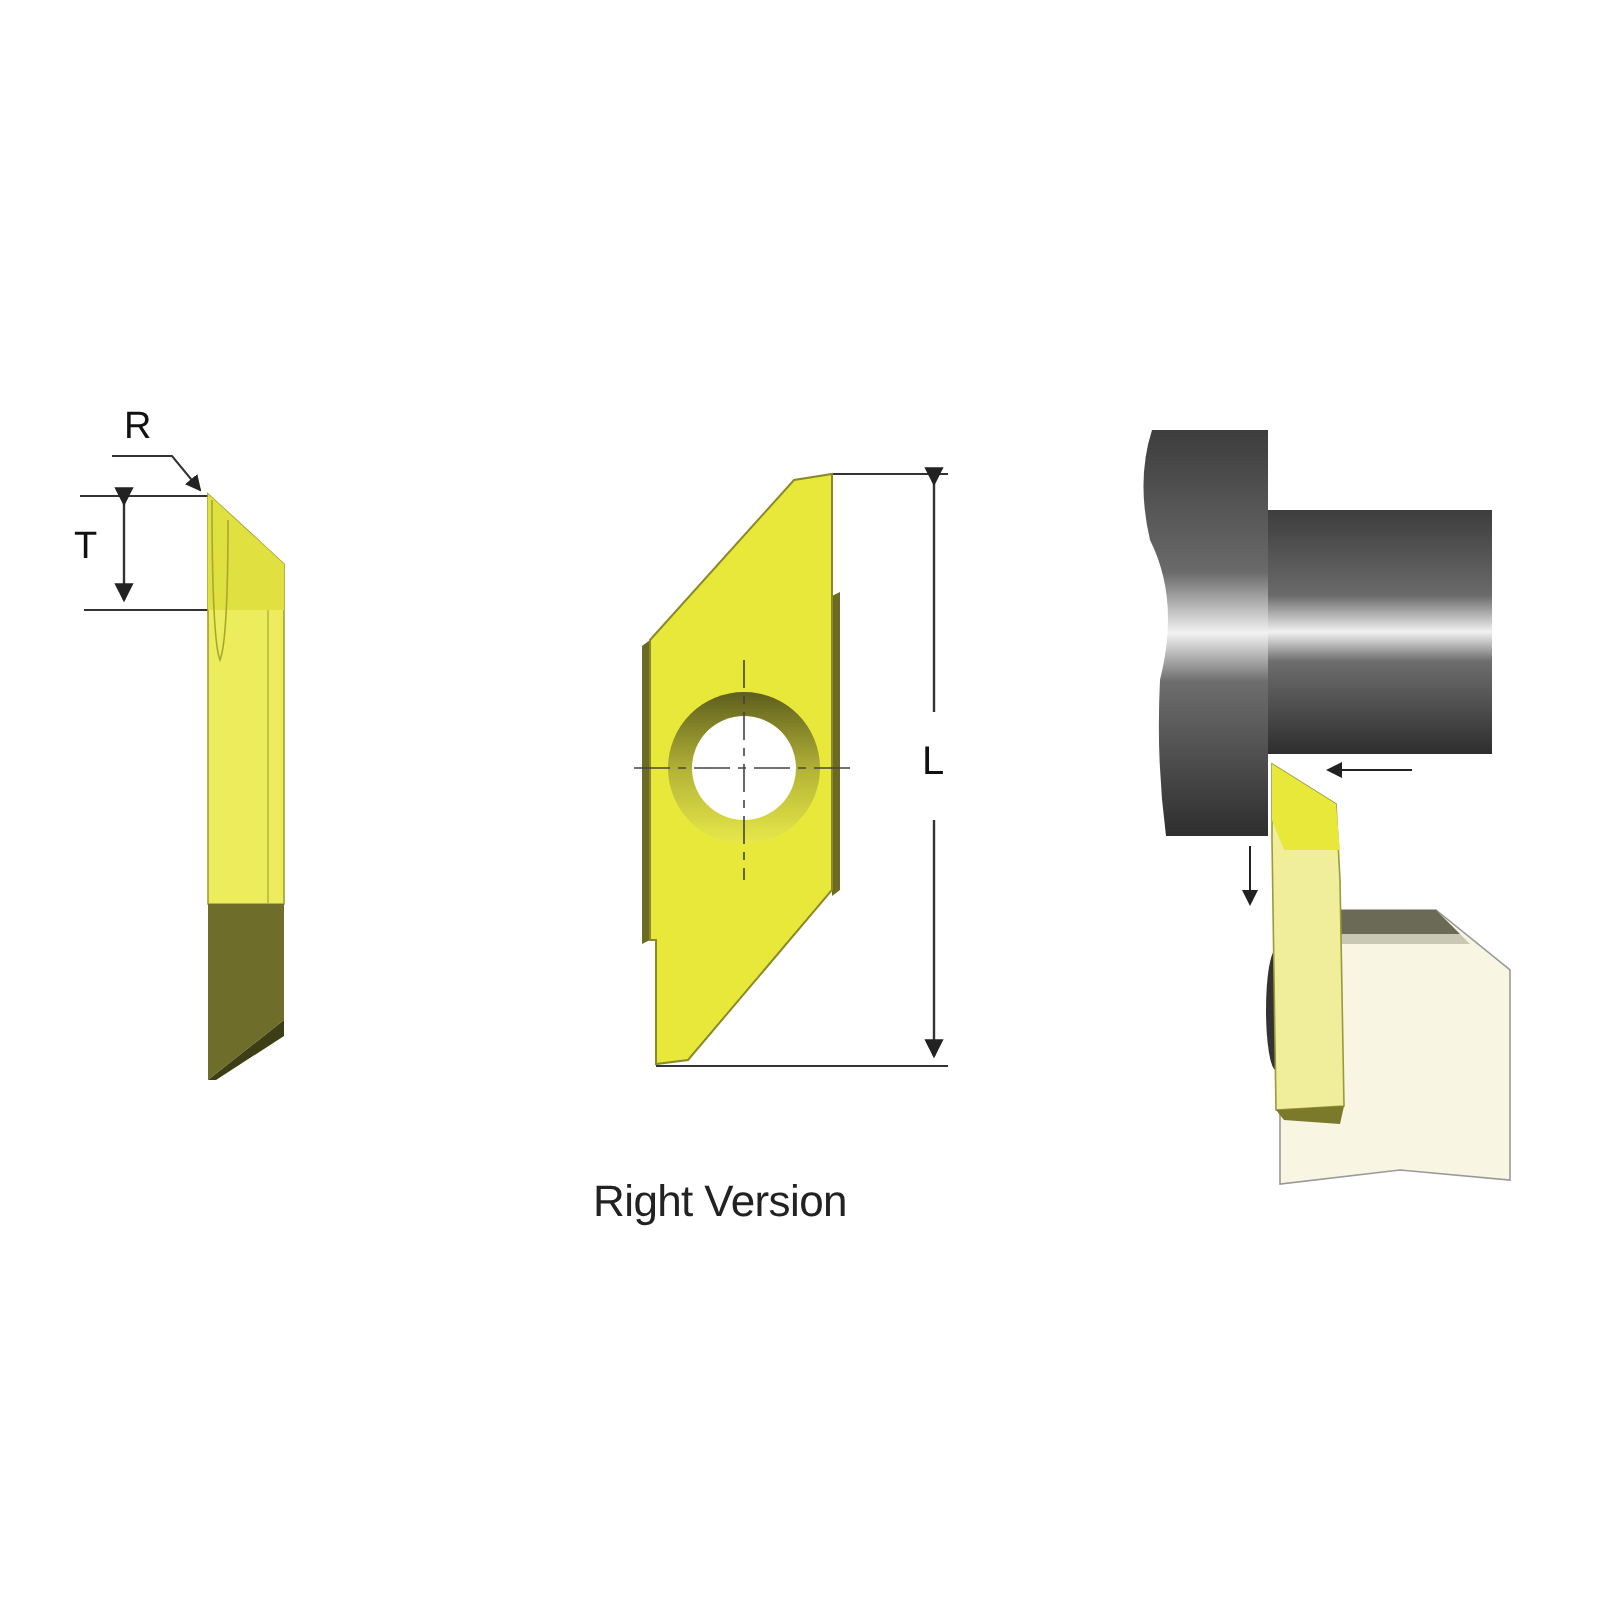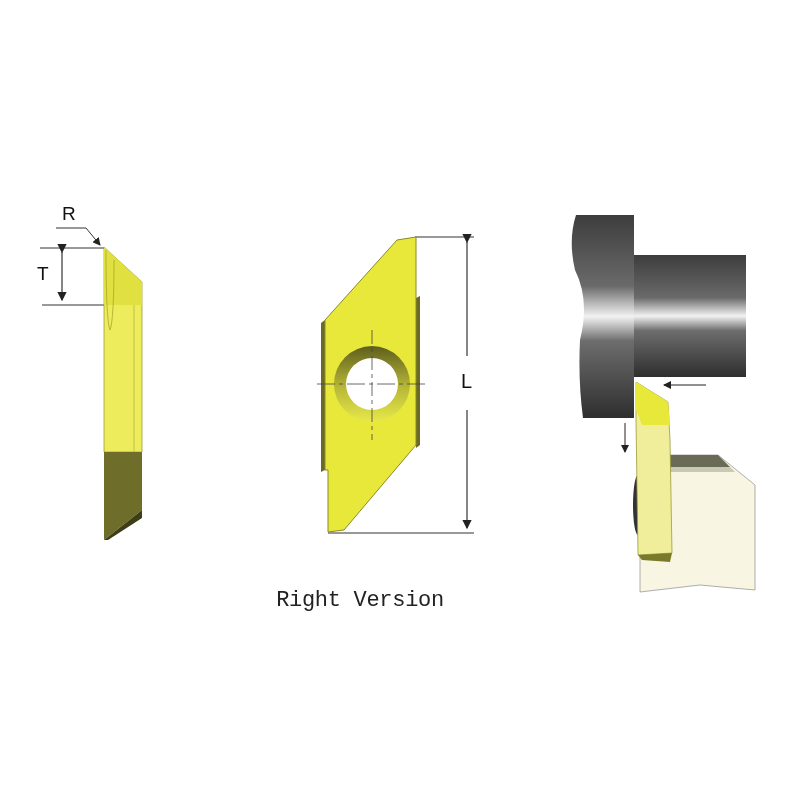--- a/index.html
+++ b/index.html
@@ -4,21 +4,21 @@
 <style>
   html, body { margin: 0; padding: 0; background: #ffffff; }
   body { width: 800px; height: 800px; position: relative; overflow: hidden;
          font-family: "Liberation Sans", sans-serif; }
   .stage { position: absolute; left: 0; top: 0; width: 800px; height: 800px; }
   .label { position: absolute; color: #111; font-family: "Liberation Sans", sans-serif; }
   .lbl-R { left: 62px; top: 203px; font-size: 19px; }
   .lbl-T { left: 37px; top: 263px; font-size: 19px; }
   .lbl-L { left: 461px; top: 370px; font-size: 20px; }
   .caption { position: absolute; left: 0; width: 720px; top: 588px; text-align: center;
-             font-size: 22px; color: #222; font-family: Liberation Mono, monospace; letter-spacing: -0.3px; }
+             font-size: 22px; color: #222; font-family: Liberation Sans, sans-serif; letter-spacing: -0.3px; }
 </style>
 </head>
 <body>
 
 <svg class="stage" viewBox="0 0 800 800" xmlns="http://www.w3.org/2000/svg">
   <defs>
     <linearGradient id="wp" x1="0" y1="0" x2="0" y2="1">
       <stop offset="0" stop-color="#3d3d3d"></stop>
       <stop offset="0.35" stop-color="#6a6a6a"></stop>
       <stop offset="0.5" stop-color="#f2f2f2"></stop>

